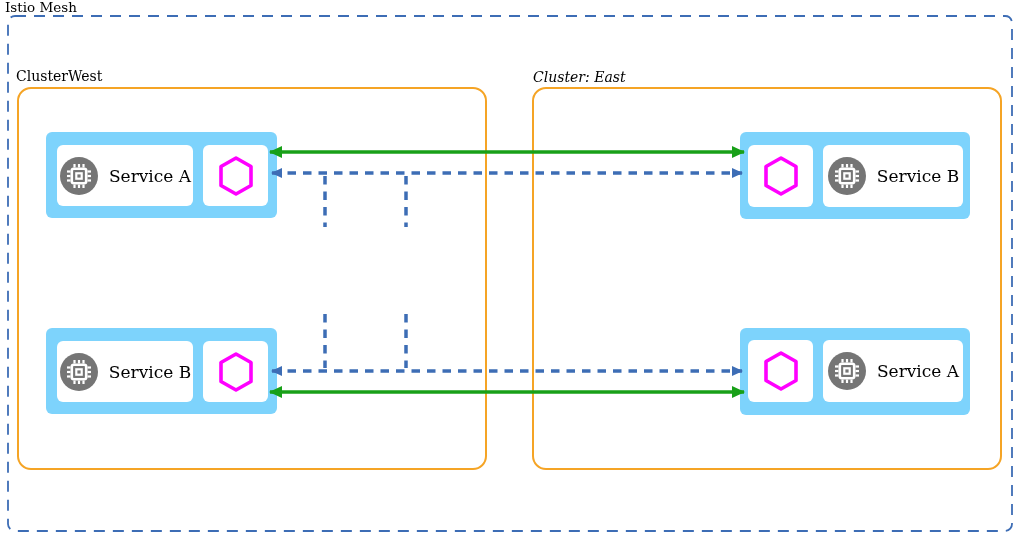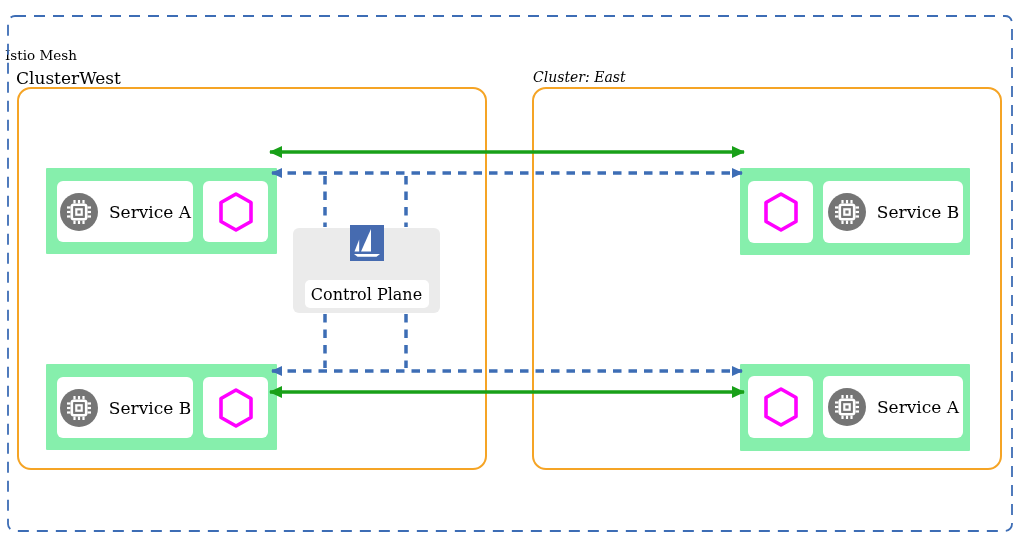--- a/index.html
+++ b/index.html
@@ -21,23 +21,22 @@
     color: #000;
   }
   .cluster-box {
     position: absolute;
     border: 2px solid #f5a425;
     border-radius: 14px;
     background: transparent;
   }
   .group {
     position: absolute;
-    background: #86efac;
-    border-radius: 1px;
-    margin-top: 36px;
+    background: #7dd3fc;
+    border-radius: 6px;
   }
   .node {
     position: absolute;
     background: #ffffff;
     border-radius: 6px;
     display: flex;
     align-items: center;
     justify-content: center;
   }
   .svc-node { gap: 10px; }
@@ -71,23 +70,23 @@
     position: absolute;
     left: 0; top: 0;
     pointer-events: none;
   }
 </style>
 </head>
 <body>
 
 <div class="canvas">
 
-  <div class="diagram-label" style="left:5px; top:0px;margin-top:48px;">Istio Mesh</div>
-
-  <div class="diagram-label" style="left:16px; top:69px; font-size:17px;">ClusterWest</div>
+  <div class="diagram-label" style="left:5px; top:0px;">Istio Mesh</div>
+
+  <div class="diagram-label" style="left:16px; top:69px; font-size:14px;">ClusterWest</div>
   <div class="cluster-box" style="left:17px; top:87px; width:470px; height:383px;"></div>
 
   <div class="diagram-label" style="left:533px; top:70px; font-size:14px;font-style:italic;">Cluster: East</div>
   <div class="cluster-box" style="left:532px; top:87px; width:470px; height:383px;"></div>
 
   <div class="group" style="left:46px; top:132px; width:231px; height:86px;">
     <div class="node svc-node" style="left:11px; top:13px; width:136px; height:61px;">
       <span class="icon">
         <svg width="40" height="40" viewBox="0 0 40 40">
           <circle cx="20" cy="20" r="19" fill="#757575"></circle>
@@ -215,33 +214,20 @@
             <line x1="28.5" y1="15.5" x2="32" y2="15.5"></line>
               <line x1="28.5" y1="20" x2="32" y2="20"></line>
               <line x1="28.5" y1="24.5" x2="32" y2="24.5"></line>
           </g>
         </svg>
       </span>
       <span class="svc-label">Service A</span>
     </div>
   </div>
 
-  <div class="cp-group">
-    <span class="cp-logo icon">
-      <svg width="34" height="36" viewBox="0 0 34 36">
-        <rect x="0" y="0" width="34" height="36" fill="#466bb0"></rect>
-        <polygon points="21,4 21,26.5 11,26.5" fill="#fff"></polygon>
-        <polygon points="9.2,14.5 9.2,26.5 4.5,26.5" fill="#fff"></polygon>
-        <polygon points="4,29 30,29 26.5,31.8 7.5,31.8" fill="#fff"></polygon>
-      </svg>
-    </span>
-    <div class="cp-label-box">
-      <span>Control Plane</span>
-    </div>
-  </div>
 
   <svg class="overlay" width="1024" height="537" viewBox="0 0 1024 537">
     <defs>
       <marker id="arrow-green" markerUnits="userSpaceOnUse" markerWidth="14" markerHeight="12" refX="12" refY="6" orient="auto-start-reverse">
         <path d="M0,0 L13,6 L0,12 z" fill="#18a018"></path>
       </marker>
       <marker id="arrow-blue" markerUnits="userSpaceOnUse" markerWidth="12" markerHeight="11" refX="10" refY="5.5" orient="auto-start-reverse">
         <path d="M0,0.5 L11,5.5 L0,10.5 z" fill="#3d6db5"></path>
       </marker>
     </defs>

